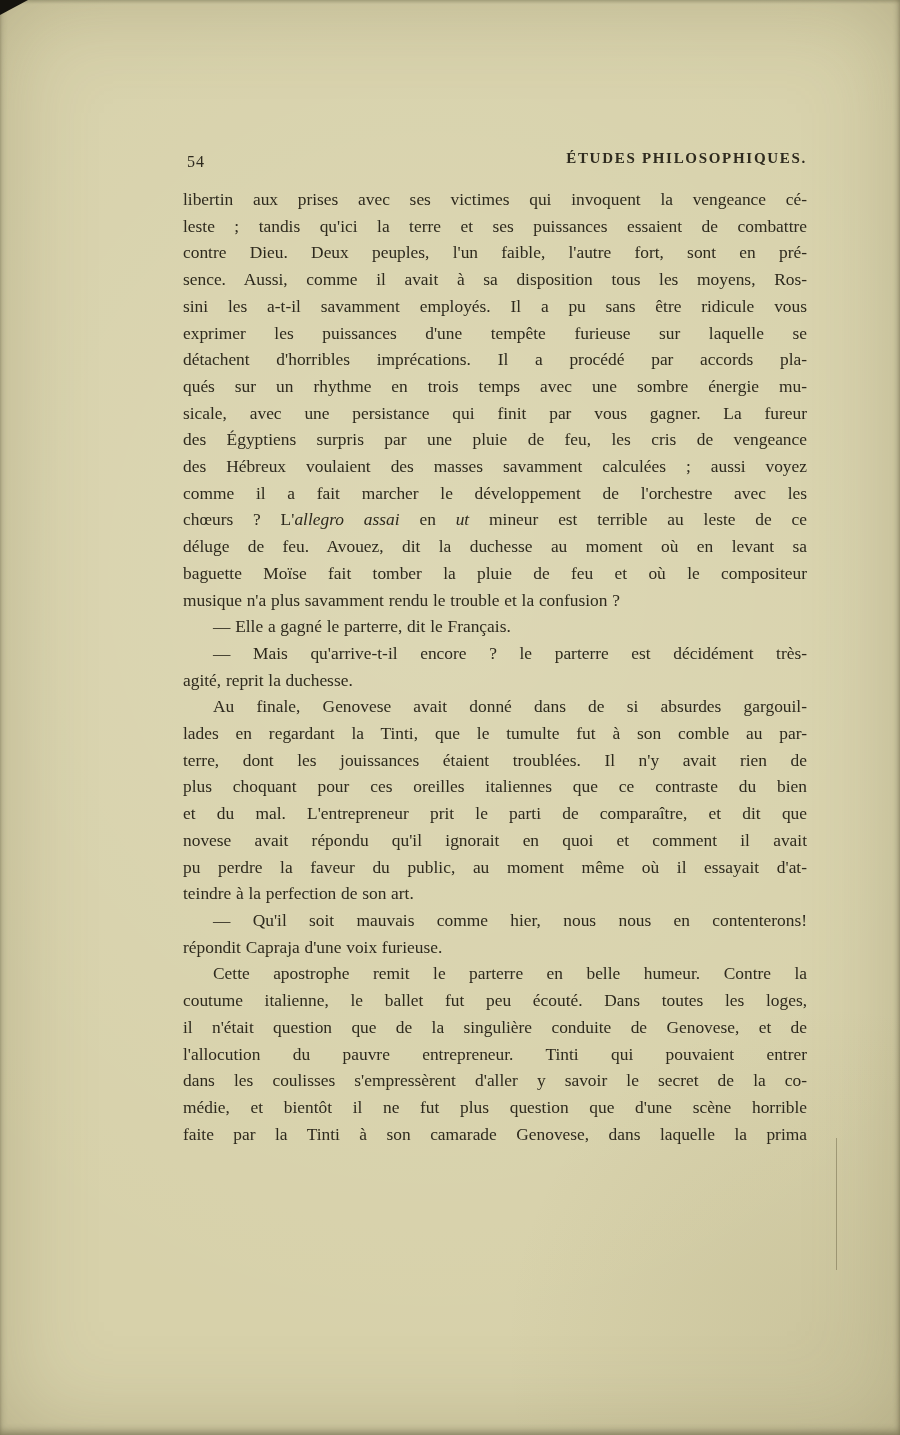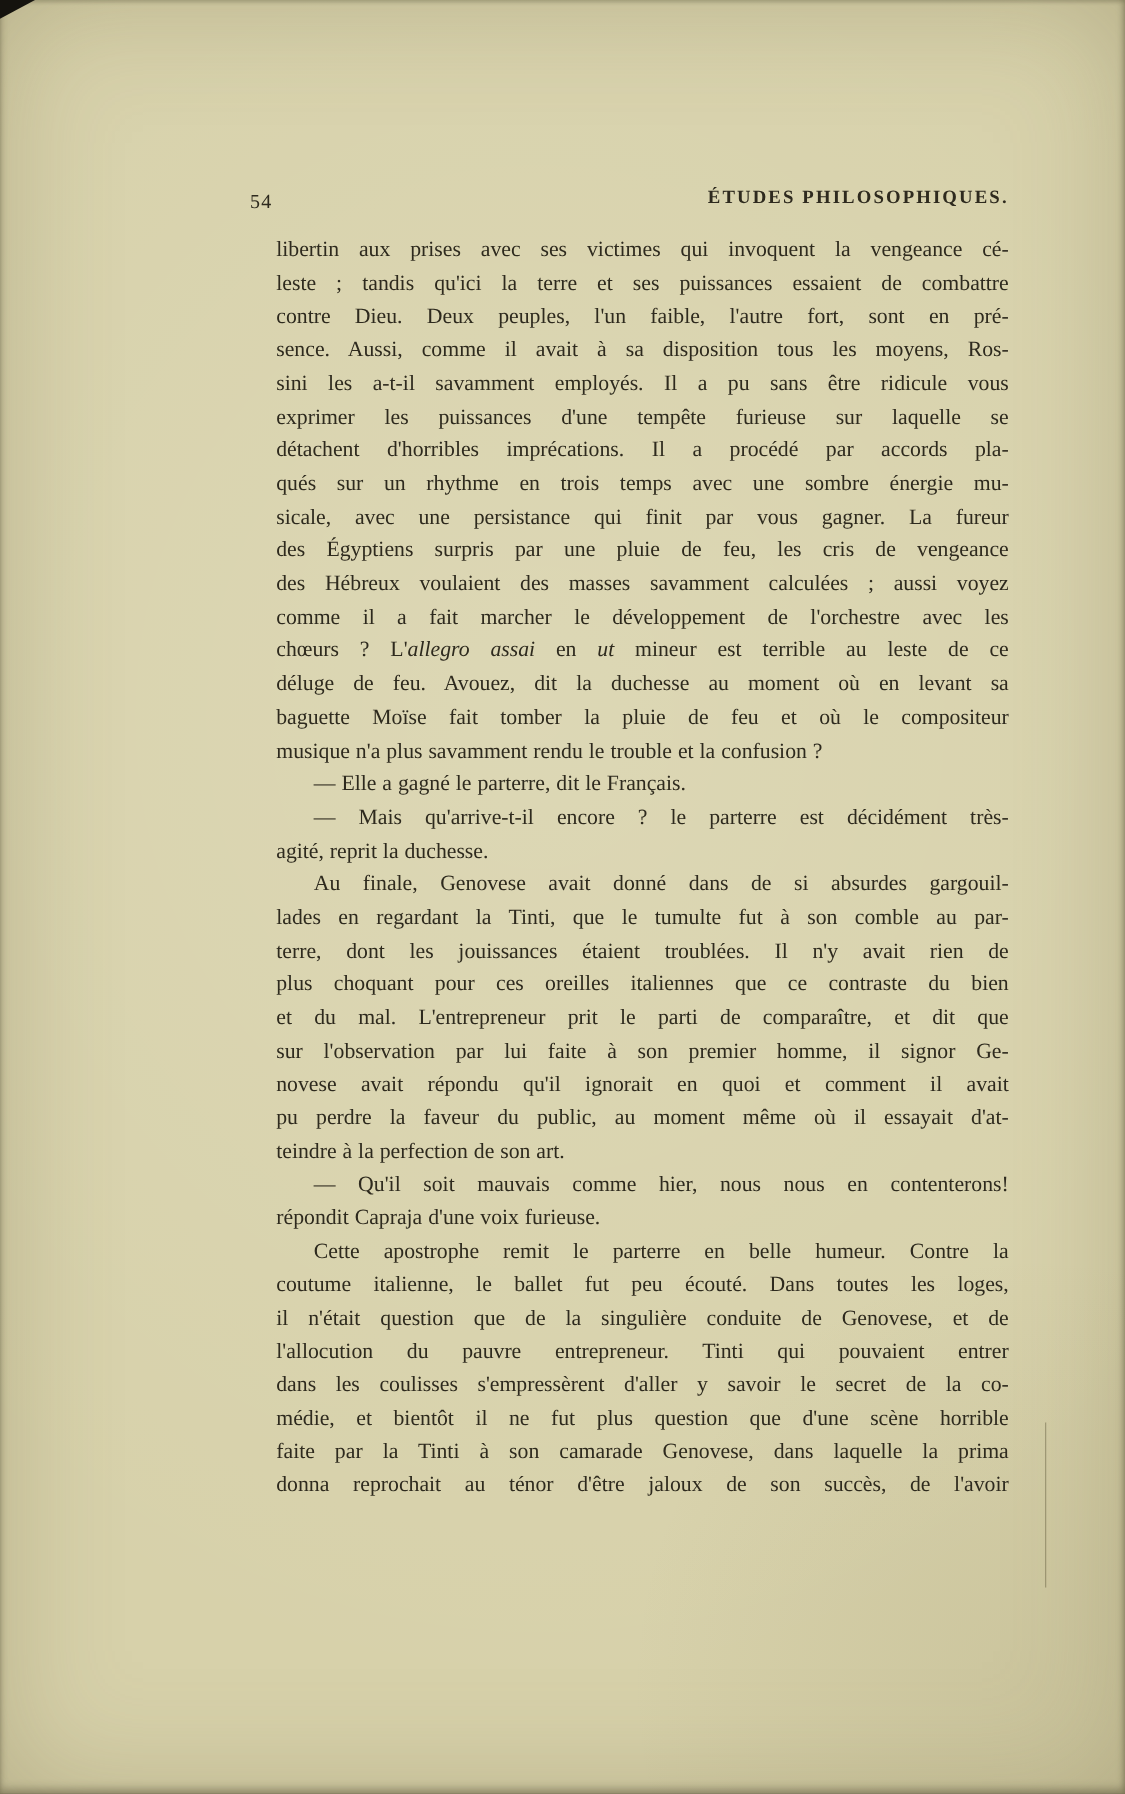--- a/index.html
+++ b/index.html
@@ -38,39 +38,39 @@
     width: 1px; height: 132px;
     background: rgba(85,78,48,0.40);
   }
 
   .header {
     position: absolute;
     top: 150px; left: 183px;
     width: 624px; height: 26px;
   }
   .page-num {
-    position: absolute; left: 17px; top: 3px;
+    position: absolute; left: 4px; top: 3px;
     font-size: 16px; letter-spacing: 1px;
   }
   .running-title {
     text-align: right;
     font-size: 15px;
     font-weight: bold;
     letter-spacing: 1.7px;
   }
 
   .text-block {
     position: absolute;
     top: 186px; left: 183px;
     width: 624px;
     font-size: 17.4px;
     line-height: 26.7px;
     word-spacing: 0.4px;
   }
-  .line { min-height: 26.7px; text-align: left; margin-left: 38px; }
+  .line { min-height: 26.7px; text-align: left; }
   .line.just {
     text-align: justify;
     text-align-last: justify;
     text-justify: inter-word;
   }
   .line.indent { text-indent: 30px; }
   .it { font-style: italic; }
 </style>
 </head>
 <body>
@@ -103,29 +103,27 @@
       <div class="line just"><span>baguette Moïse fait tomber la pluie de feu et où le compositeur</span></div>
       <div class="line"><span>musique n'a plus savamment rendu le trouble et la confusion ?</span></div>
       <div class="line indent"><span>— Elle a gagné le parterre, dit le Français.</span></div>
       <div class="line just indent"><span>— Mais qu'arrive-t-il encore ? le parterre est décidément très-</span></div>
       <div class="line"><span>agité, reprit la duchesse.</span></div>
       <div class="line just indent"><span>Au finale, Genovese avait donné dans de si absurdes gargouil-</span></div>
       <div class="line just"><span>lades en regardant la Tinti, que le tumulte fut à son comble au par-</span></div>
       <div class="line just"><span>terre, dont les jouissances étaient troublées. Il n'y avait rien de</span></div>
       <div class="line just"><span>plus choquant pour ces oreilles italiennes que ce contraste du bien</span></div>
       <div class="line just"><span>et du mal. L'entrepreneur prit le parti de comparaître, et dit que</span></div>
-      <div class="line just"><span>sur l'observation par lui faite à son premier homme, il signor Ge-</span></div>
       <div class="line just"><span>novese avait répondu qu'il ignorait en quoi et comment il avait</span></div>
       <div class="line just"><span>pu perdre la faveur du public, au moment même où il essayait d'at-</span></div>
       <div class="line"><span>teindre à la perfection de son art.</span></div>
       <div class="line just indent"><span>— Qu'il soit mauvais comme hier, nous nous en contenterons!</span></div>
       <div class="line"><span>répondit Capraja d'une voix furieuse.</span></div>
       <div class="line just indent"><span>Cette apostrophe remit le parterre en belle humeur. Contre la</span></div>
       <div class="line just"><span>coutume italienne, le ballet fut peu écouté. Dans toutes les loges,</span></div>
       <div class="line just"><span>il n'était question que de la singulière conduite de Genovese, et de</span></div>
       <div class="line just"><span>l'allocution du pauvre entrepreneur. Tinti qui pouvaient entrer</span></div>
       <div class="line just"><span>dans les coulisses s'empressèrent d'aller y savoir le secret de la co-</span></div>
       <div class="line just"><span>médie, et bientôt il ne fut plus question que d'une scène horrible</span></div>
       <div class="line just"><span>faite par la Tinti à son camarade Genovese, dans laquelle la prima</span></div>
-      <div class="line just"><span>donna reprochait au ténor d'être jaloux de son succès, de l'avoir</span></div>
     </div>
 
 </div>
 
 </body></html>

